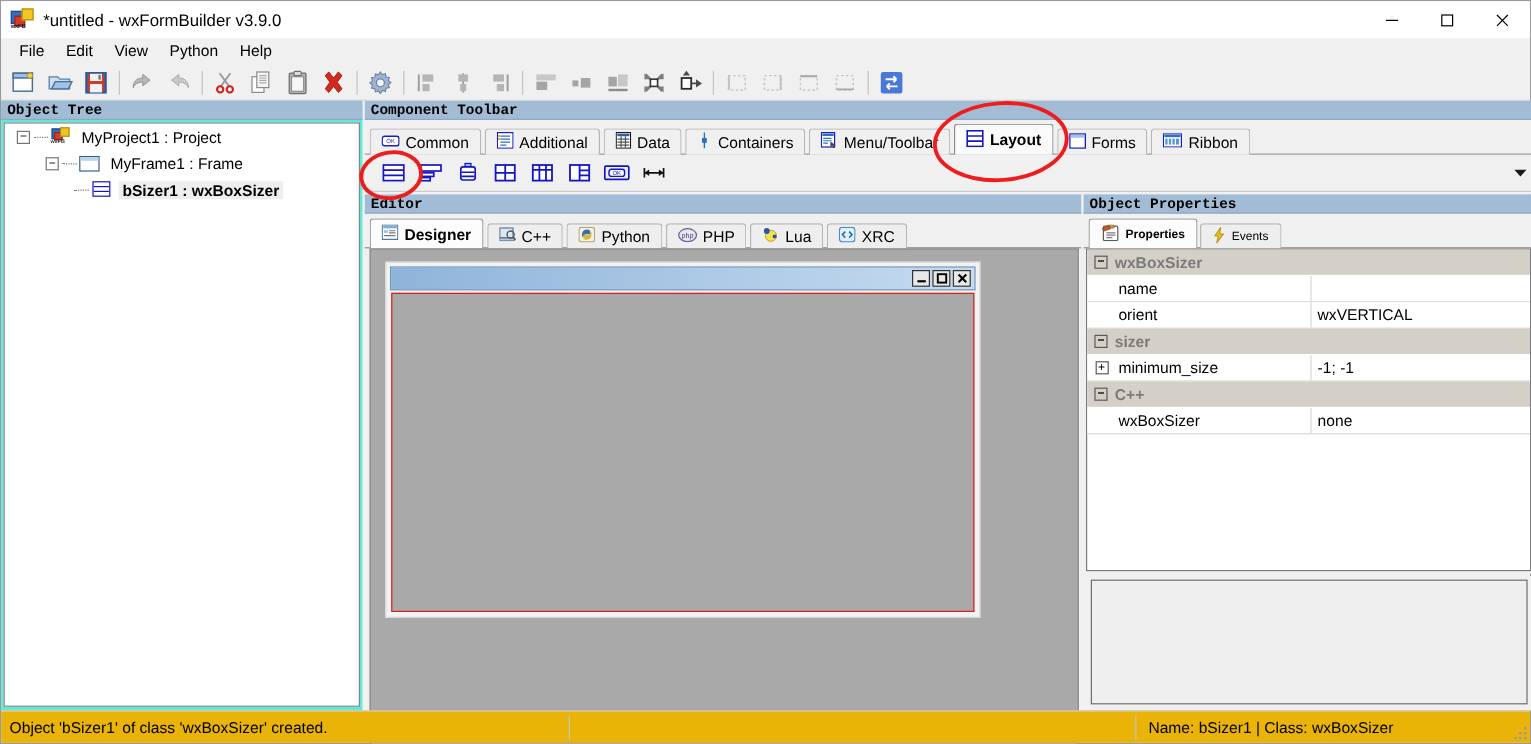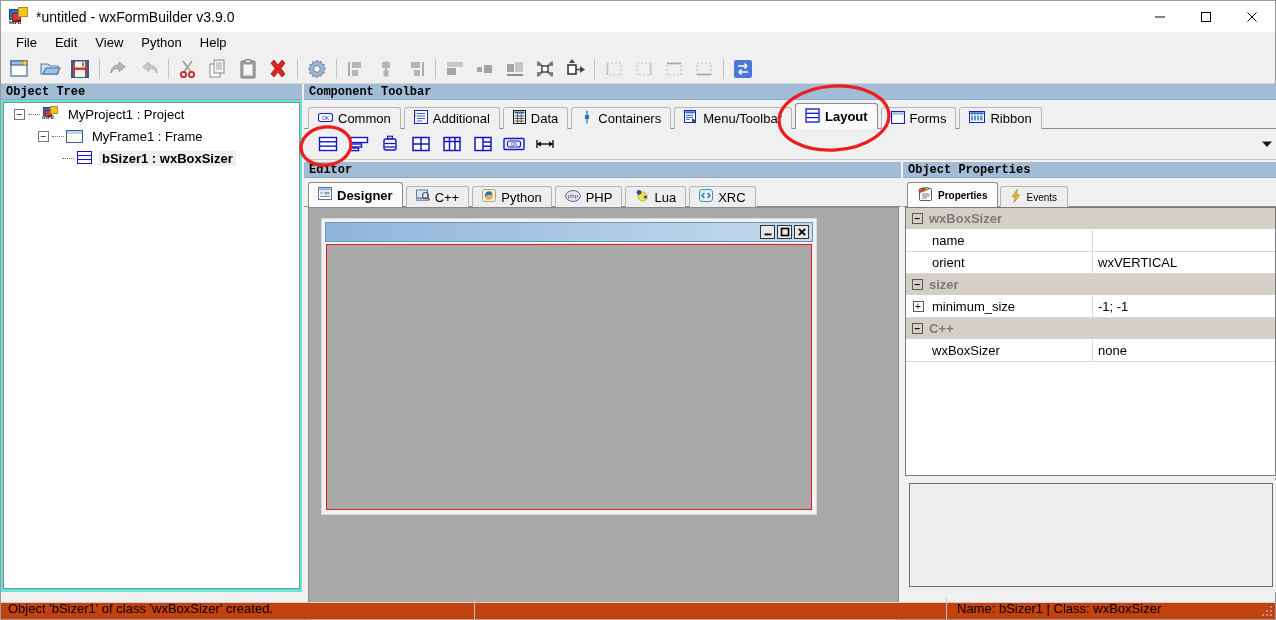--- a/index.html
+++ b/index.html
@@ -252,22 +252,22 @@
     position:absolute; left:902px; top:479px; width:374px; height:112px;
     background:#f0f0f0;
   }
   .aux-box {
     position:absolute; left:6px; top:3px; width:364px; height:104px;
     background:#efefef; border:1px solid #6e6e6e;
   }
 
   
   .statusbar {
-    position:absolute; left:0; bottom:0; width:1274px; height:17px;
-    background:#c2410c; display:flex; align-items:flex-end;
+    position:absolute; left:0; bottom:0; width:1274px; height:27px;
+    background:#eab308; display:flex; align-items:center;
     border-top:1px solid #d0d0d0;
   }
   .sb-field {
     height:21px; display:flex; align-items:center;
     font-size:13px; color:#000;
   }
   .sb-main { width: 472px; padding-left:5px; border-right:1px solid #c4c4c4; margin-left:2px;}
   .sb-mid { width: 472px; border-right:1px solid #c4c4c4; }
   .sb-right { padding-left:10px; }
   .grip { position:absolute; right:3px; bottom:3px; width:12px; height:12px; }

